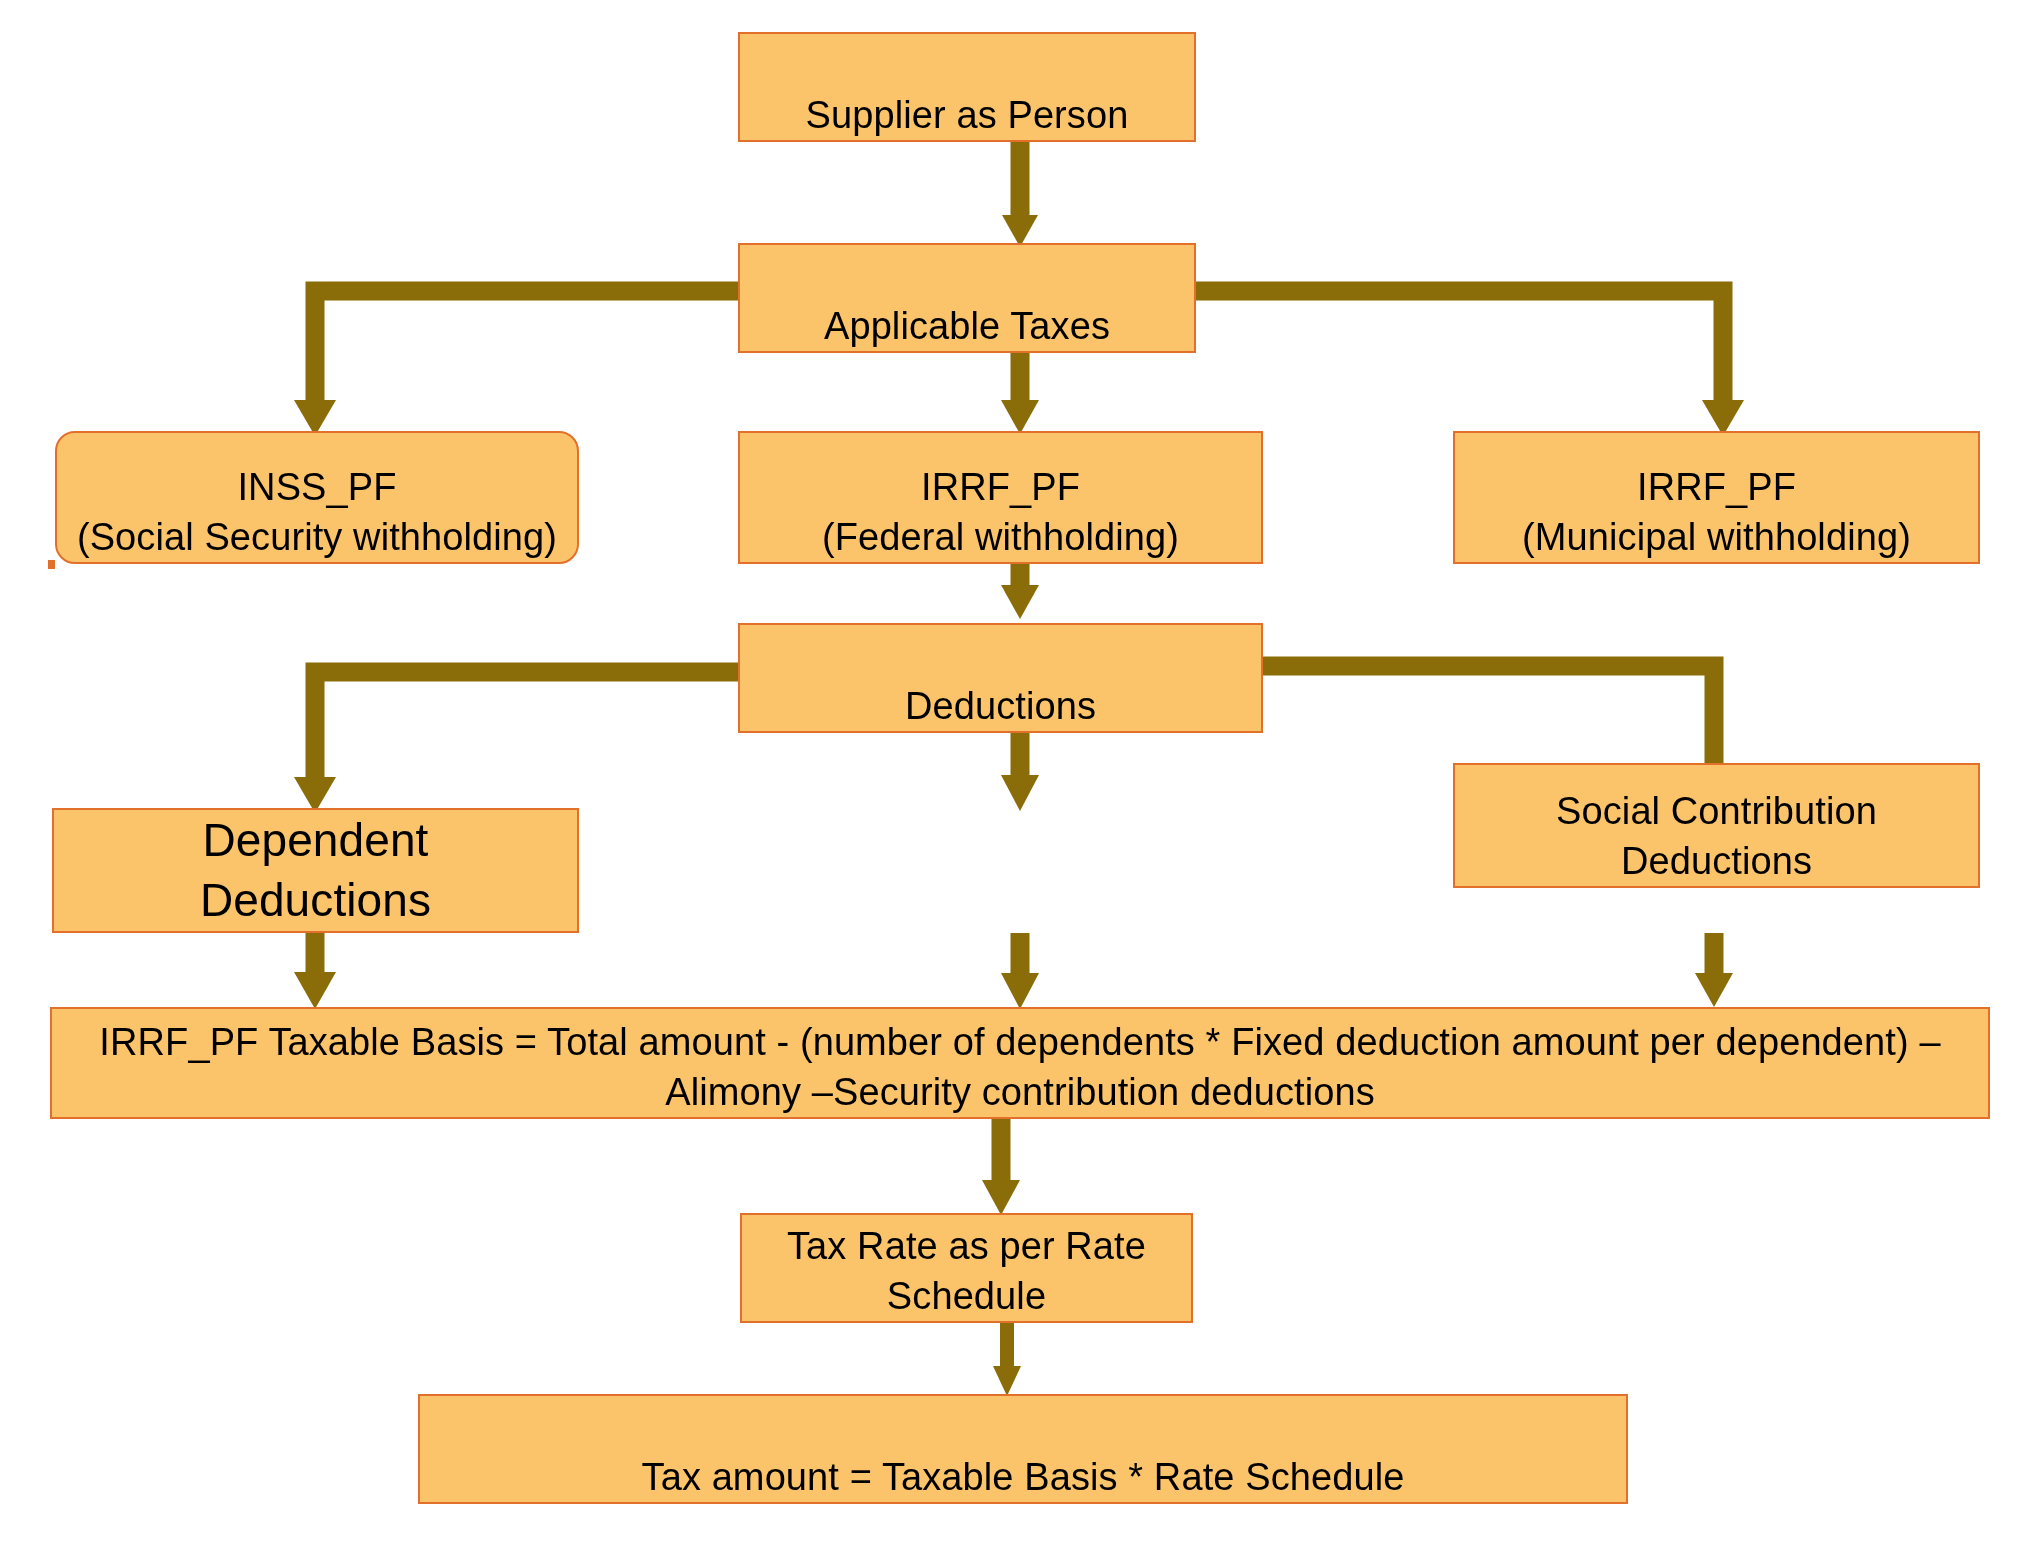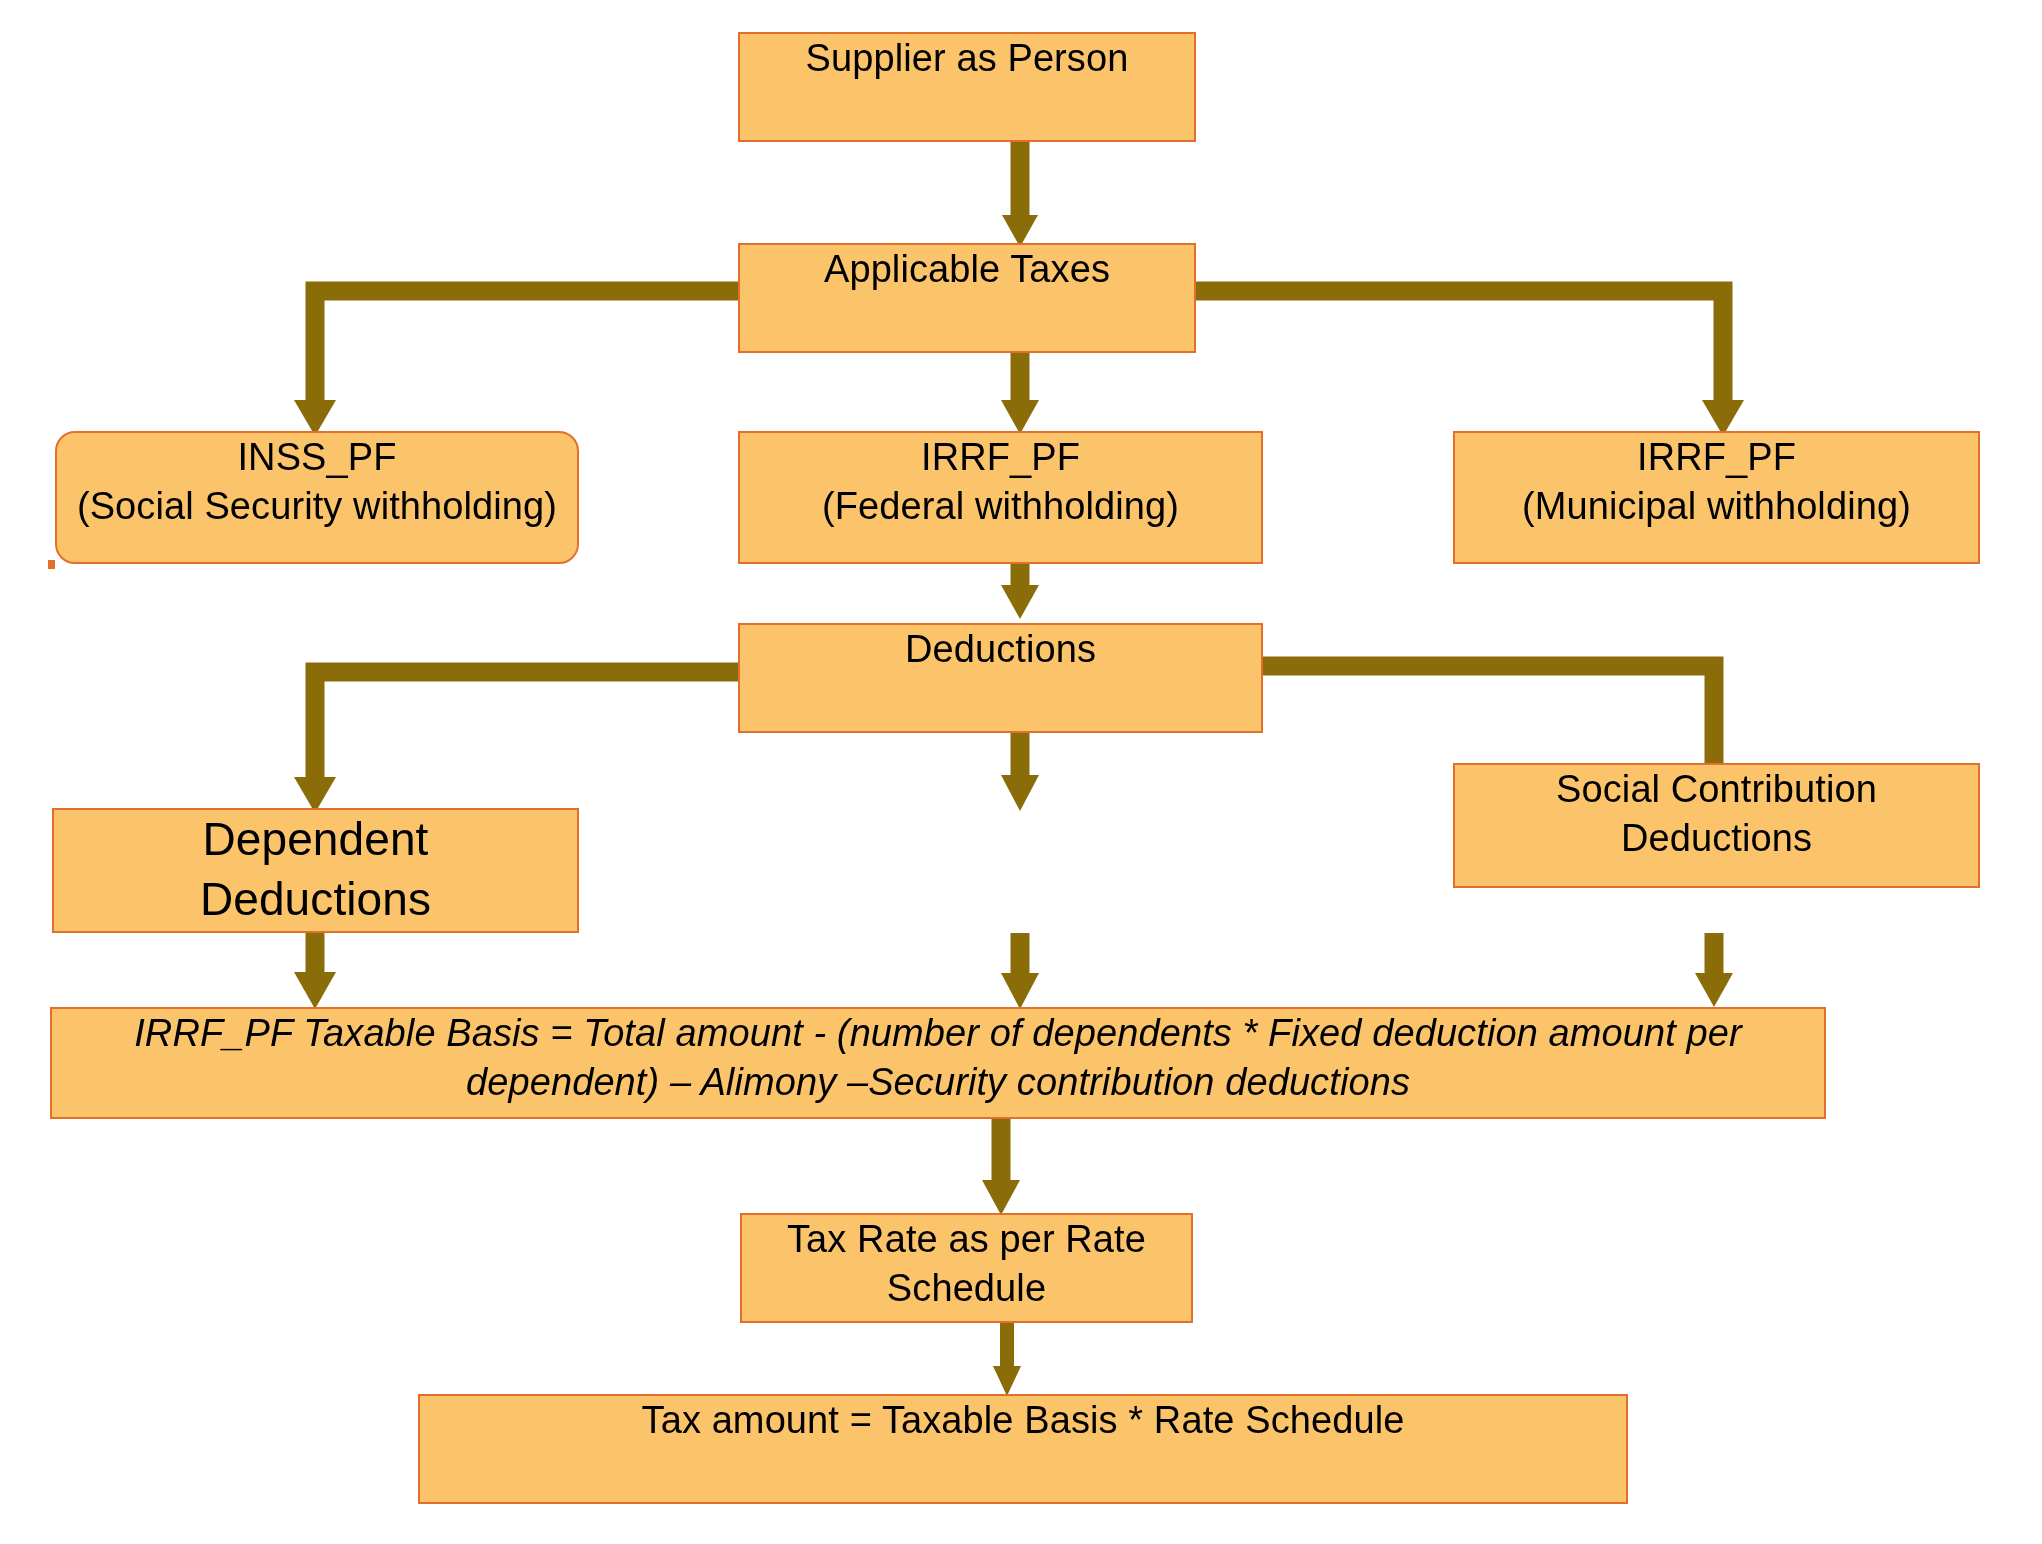--- a/index.html
+++ b/index.html
@@ -20,21 +20,21 @@
     width: 2042px;
     height: 1544px;
   }
   .node {
     position: absolute;
     box-sizing: border-box;
     background: #FBC46B;
     border: 2px solid #E2702A;
     color: #000000;
     display: flex;
-    align-items: flex-start;
+    align-items: flex-end;
     justify-content: center;
     text-align: center;
     line-height: 1.30;
     letter-spacing: 0.1px;
     z-index: 3;
     padding: 0 10px;
   }
   .node .lbl {
     white-space: pre-line;
     display: block;
@@ -161,21 +161,21 @@
     <span class="lbl">Dependent
 Deductions</span>
   </div>
 
 
   <div class="node" style="left:1453px; top:763px; width:527px; height:125px; font-size:38px;">
     <span class="lbl">Social Contribution
 Deductions</span>
   </div>
 
-  <div class="node" style="left:50px; top:1007px; width:1776px; height:112px; font-size:38px; padding:0 4px;font-style:italic;">
+  <div class="node" style="left:50px; top:1007px; width:1940px; height:112px; font-size:38px; padding:0 4px;">
     <span class="lbl" style="white-space:normal;">IRRF_PF Taxable Basis = Total amount - (number of dependents * Fixed deduction amount per dependent) – Alimony –Security contribution deductions</span>
   </div>
 
   <div class="node" style="left:740px; top:1213px; width:453px; height:110px; font-size:38px;">
     <span class="lbl">Tax Rate as per Rate Schedule</span>
   </div>
 
   <div class="node" style="left:418px; top:1394px; width:1210px; height:110px; font-size:38px;">
     <span class="lbl">Tax amount = Taxable Basis * Rate Schedule</span>
   </div>

